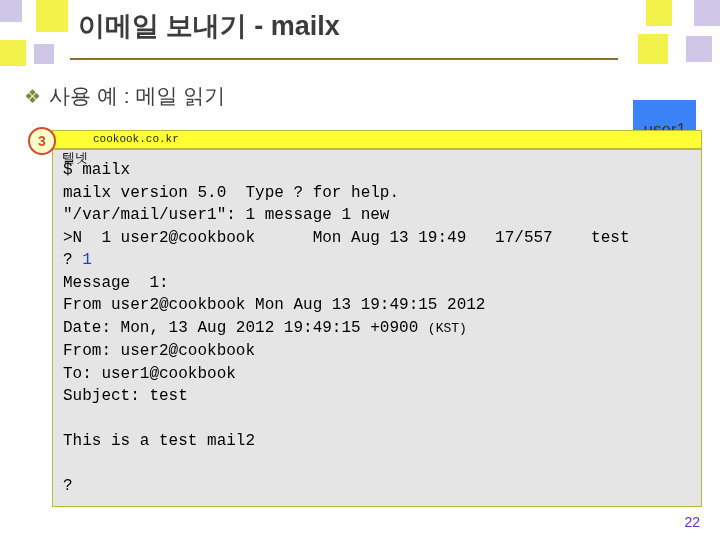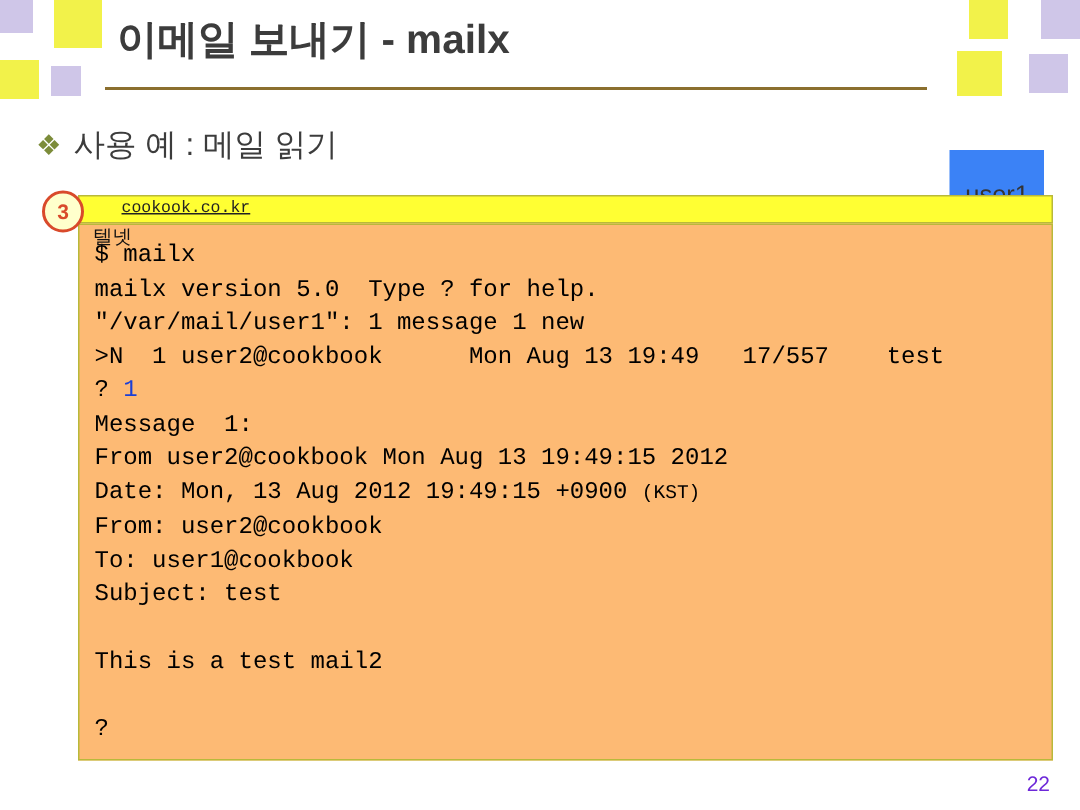--- a/index.html
+++ b/index.html
@@ -112,38 +112,37 @@
     left: 62px;
     top: 131px;
     font-size: 13px;
     color: #111111;
     z-index: 2;
     white-space: nowrap;
     margin-top: 18px;
   }
   .term-header-host {
     position: absolute;
-    left: 81px;
+    left: 93px;
     top: 133px;
     font-size: 11px;
     font-family: "Liberation Mono", monospace;
     color: #222222;
     z-index: 2;
     white-space: nowrap;
-    text-decoration: underline;
   }
 
   
   .term-body {
     position: absolute;
     left: 52px;
     top: 149px;
     width: 650px;
     height: 358px;
-    background: #fdba74;
+    background: #e5e5e5;
     border: 1px solid #b9b93a;
     box-sizing: border-box;
     padding: 9px 0 0 10px;
     font-family: "Liberation Mono", monospace;
     font-size: 16px;
     line-height: 22.5px;
     color: #000000;
     white-space: pre;
     overflow: hidden;
   }

